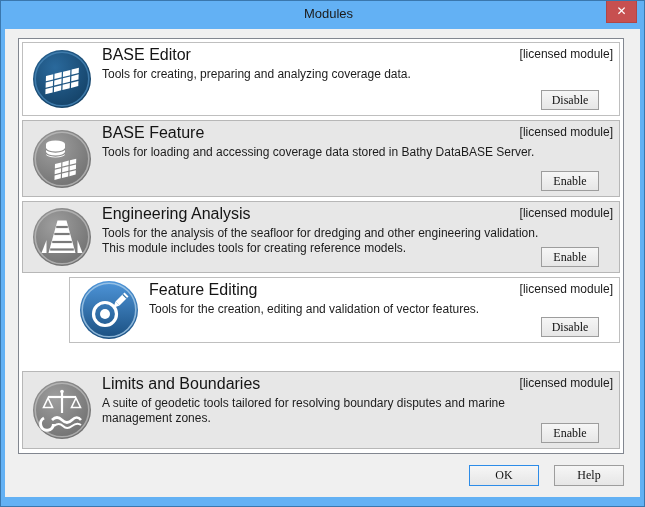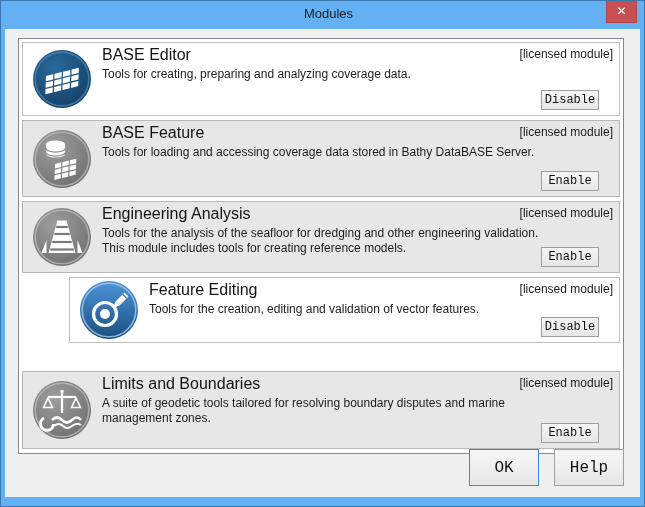--- a/index.html
+++ b/index.html
@@ -47,31 +47,31 @@
   }
   .mod-desc {
     position: absolute; left: 79px; top: 24px; width: 458px;
     font-size: 12px; line-height: 15px; color: #1c1c1c;
   }
   .mod-license {
     position: absolute; right: 6px; top: 4px;
     font-size: 12px; color: #1c1c1c;
   }
   button {
-    font-family: Liberation Mono, monospace; color: #111; cursor: pointer;
+    font-family: Liberation Serif, serif; color: #111; cursor: pointer;
     background: linear-gradient(#f6f6f6, #e6e6e6); border: 1px solid #9d9d9d;
   }
   .mod-action {
     position: absolute; right: 20px; bottom: 5px;
     width: 58px; height: 20px; font-size: 12px;
   }
   .footer {
     position: absolute; right: 16px; bottom: 11px; display: flex; gap: 15px;
   }
-  .footer button { width: 70px; height: 37px; font-size: 16px; }
+  .footer button { width: 70px; height: 21px; font-size: 12px; }
   .btn-ok { border-color: #2d8ce8; }
 </style>
 </head>
 <body>
 
 <div class="window">
   <div class="titlebar">
     <span>Modules</span>
   </div>
   <div class="close-btn">

